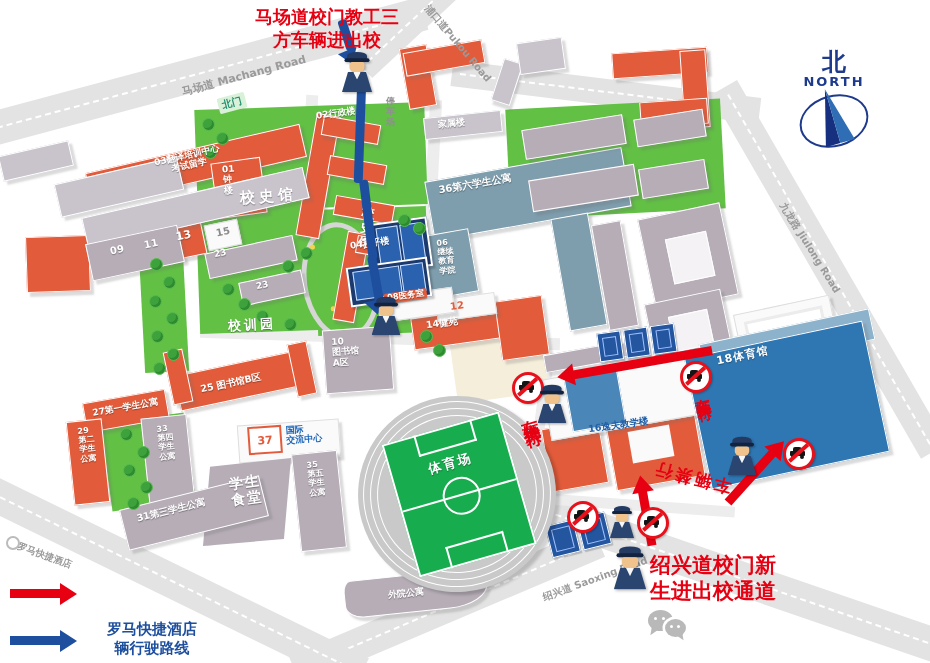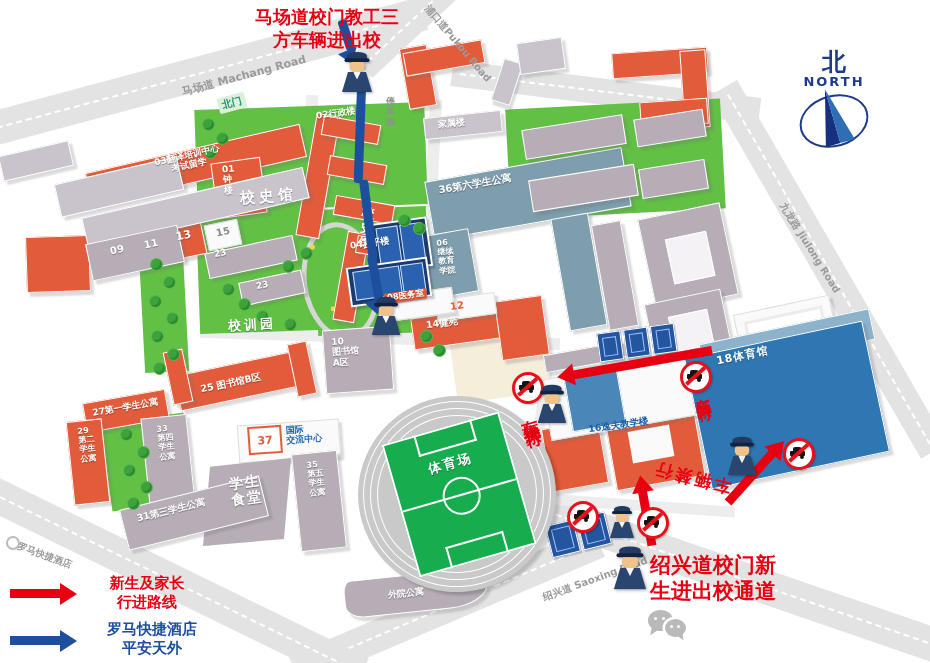--- a/index.html
+++ b/index.html
@@ -417,28 +417,24 @@
   <div class="note red-t" style="left:222px;top:6px;width:210px;font-size:18px;">
     <div>马场道校门教工三</div>
     <div>方车辆进出校</div>
   </div>
   <div class="note red-t" style="left:650px;top:552px;width:210px;font-size:21px;text-align:left;">
     <div>绍兴道校门新</div>
     <div>生进出校通道</div>
   </div>
 
   <div class="arr" style="left:10px;top:589px;width:52px;"></div>
-  <div class="note red-t" style="left:82px;top:574px;width:130px;font-size:15px;">
-    <div>新生及家长</div>
-    <div>行进路线</div>
-  </div>
   <div class="arr blue" style="left:10px;top:636px;width:52px;"></div>
   <div class="note blue-t" style="left:82px;top:620px;width:140px;font-size:15px;">
     <div>罗马快捷酒店</div>
-    <div>平安天外</div>
+    <div>辆行驶路线</div>
   </div>
 
   <div class="compass">
     <div class="cn">北</div>
     <div class="en">NORTH</div>
     <div class="dial">
       <span class="a-l"></span>
         <span class="a-r"></span>
     </div>
   </div>

